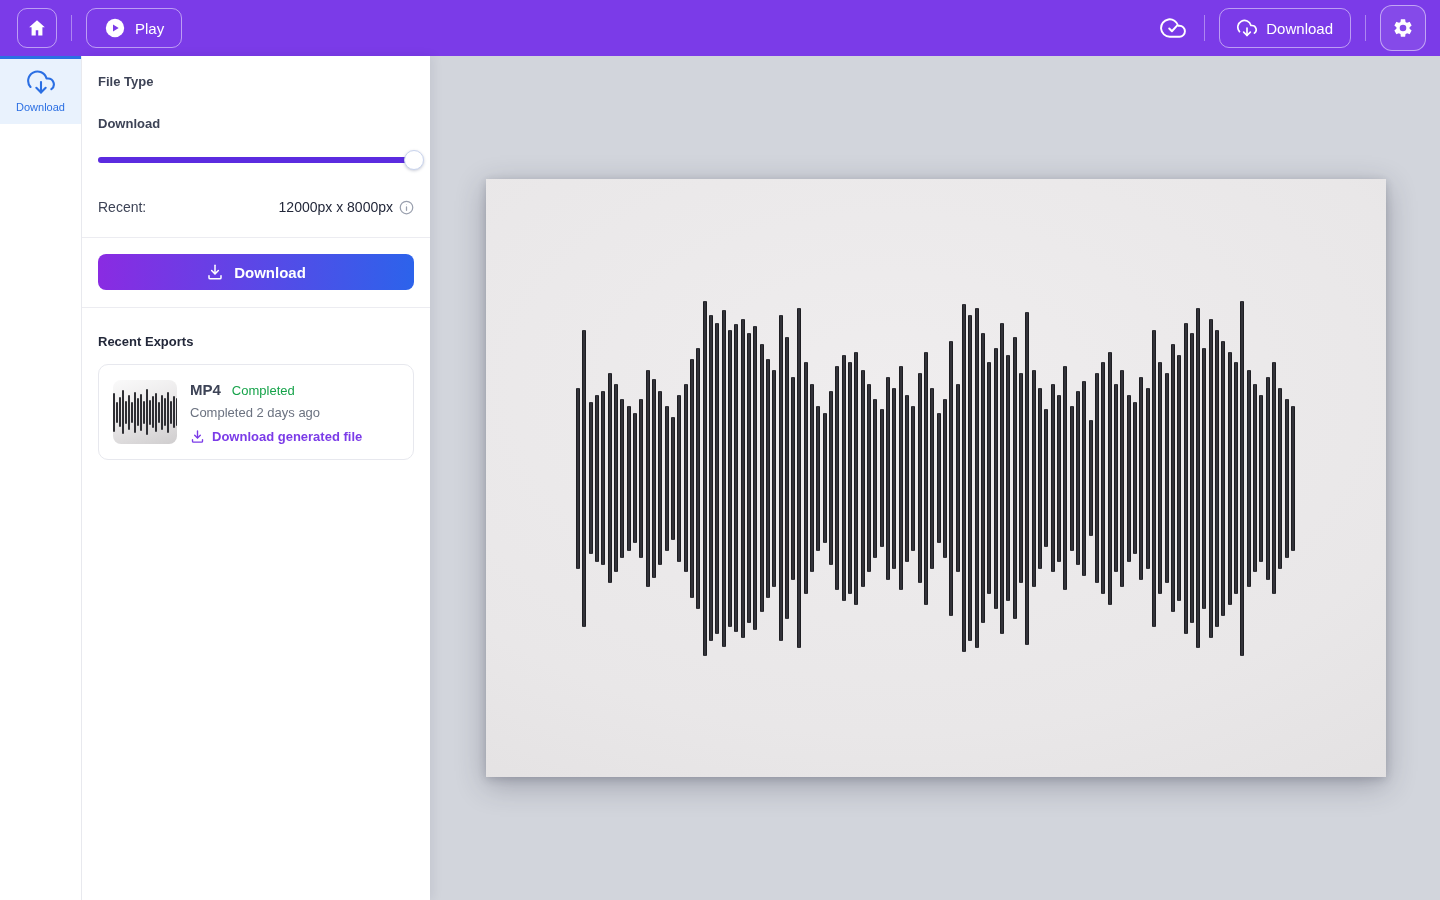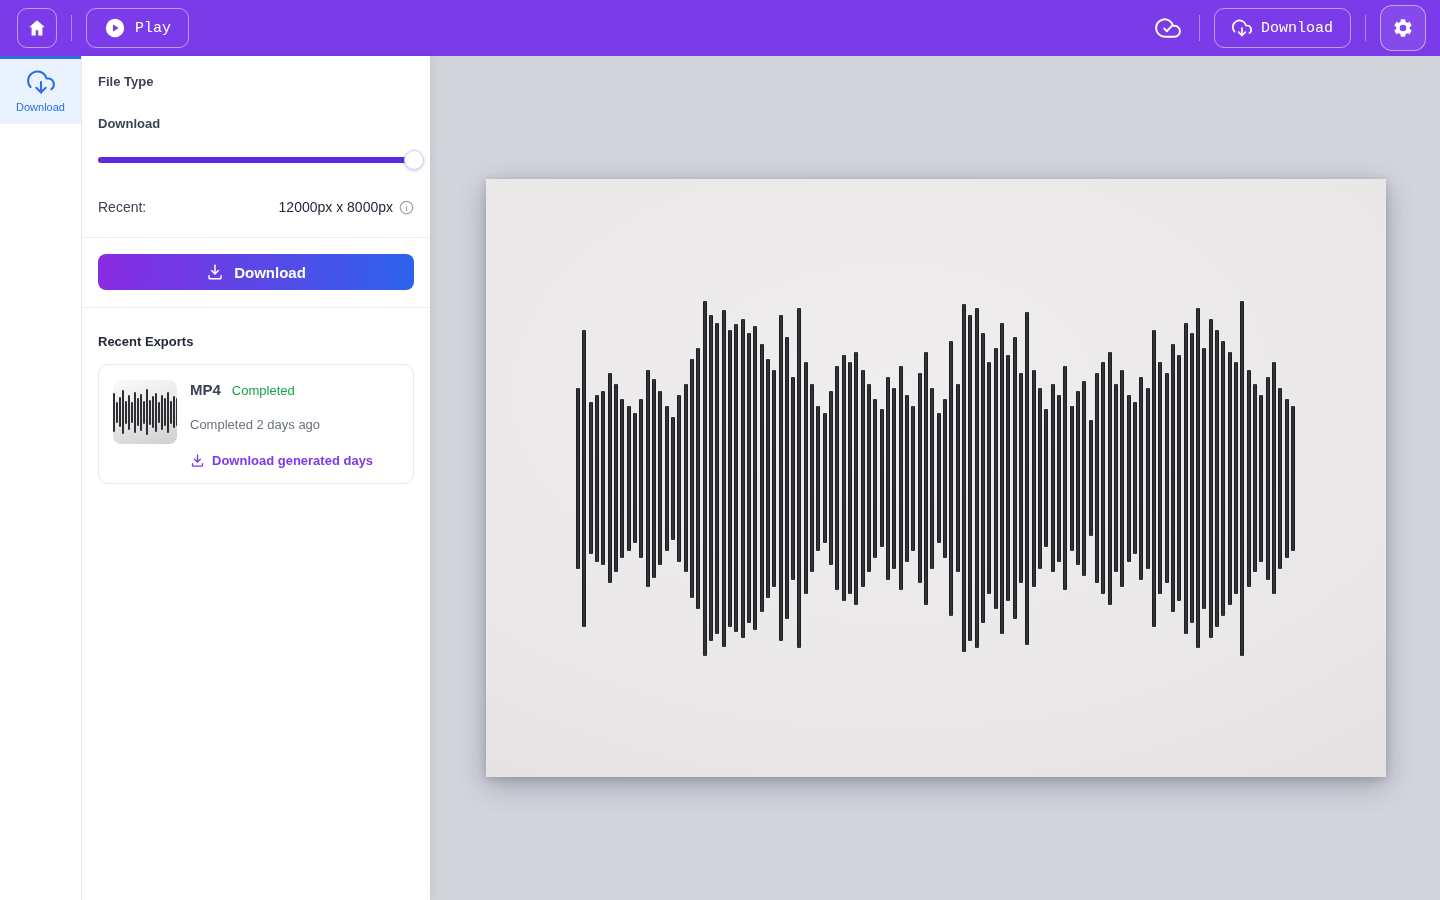--- a/index.html
+++ b/index.html
@@ -13,21 +13,21 @@
   .app { display: flex; flex-direction: column; width: 1440px; height: 900px; }
 
   
   .topbar {
     height: 56px; flex: none;
     background: var(--accent, #7B3BE8);
     display: flex; align-items: center;
     padding: 0 14px 0 17px;
     color: #fff;
   }
-  .tb-group { display: flex; align-items: center; gap: 14px; font-family: Liberation Mono, monospace; }
+  .tb-group { display: flex; align-items: center; gap: 14px; }
   .tb-spacer { flex: 1; }
   .tb-sep { width: 1px; height: 26px; background: rgba(255,255,255,.38); }
   .tb-btn {
     display: flex; align-items: center; justify-content: center; gap: 9px;
     height: 40px; padding: 0 17px;
     border: 1px solid rgba(255,255,255,.5); border-radius: 10px;
     background: transparent; color: #fff; font-size: 15px;
     font-family: inherit; cursor: pointer; white-space: nowrap;
   }
   .tb-btn.square { width: 40px; padding: 0; }
@@ -108,21 +108,21 @@
     margin-top: 15px; border: 1px solid #E7E8EE; border-radius: 10px;
     padding: 15px 14px; display: flex; gap: 13px;
   }
   .thumb {
     width: 64px; height: 64px; flex: none; border-radius: 8px;
     background: linear-gradient(160deg, #fafafa 0%, #e7e5e6 55%, #cfcdce 100%);
     display: flex; align-items: center; justify-content: center; gap: 1px;
     overflow: hidden;
   }
   .tbar { width: 2px; flex: none; background: #2E2E33; border-radius: 1px; }
-  .export-info { display: flex; flex-direction: column; padding-top: 1px; gap: 12px; }
+  .export-info { display: flex; flex-direction: column; padding-top: 1px; }
   .export-line1 { display: flex; align-items: baseline; gap: 11px; }
   .export-format { font-size: 15px; font-weight: bold; color: #3D4356; }
   .export-status { font-size: 13px; color: var(--status-green, #16A34A); }
   .export-date { margin-top: 7px; font-size: 13px; color: #6B7280; }
   .export-link {
     margin-top: 9px; display: flex; align-items: center; gap: 7px;
     font-size: 13px; font-weight: bold; color: var(--accent, #7B3BE8);
     text-decoration: none; cursor: pointer;
   }
 
@@ -294,21 +294,21 @@
           </div>
           <span class="export-date">Completed 2 days ago</span>
           <a class="export-link">
             <span class="tb-icon">
               <svg width="15" height="15" viewBox="0 0 24 24" fill="none" stroke="currentColor" stroke-width="2.2" stroke-linecap="round" stroke-linejoin="round">
                   <path d="M12 3v11"></path>
                   <polyline points="7.5 10 12 14.5 16.5 10"></polyline>
                   <path d="M4 17v2.5A1.5 1.5 0 0 0 5.5 21h13a1.5 1.5 0 0 0 1.5-1.5V17"></path>
                 </svg>
             </span>
-            <span>Download generated days</span>
+            <span>Download generated file</span>
           </a>
         </div>
       </div>
     </aside>
 
     <section class="canvas">
       <div class="artboard">
         <div class="waveform" id="waveform">
             <div class="wbar" style="height: 181px;"></div>
             <div class="wbar" style="height: 297px;"></div>

